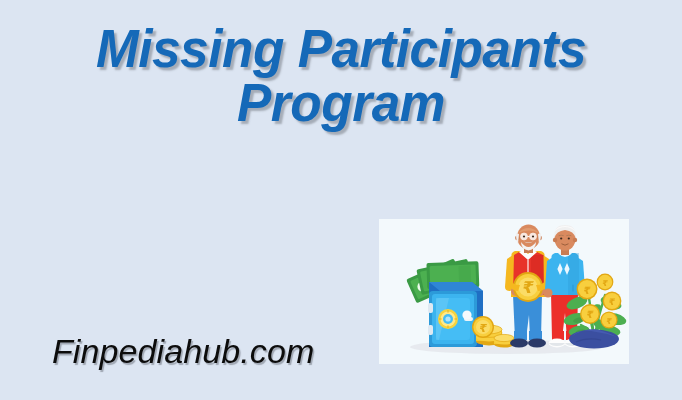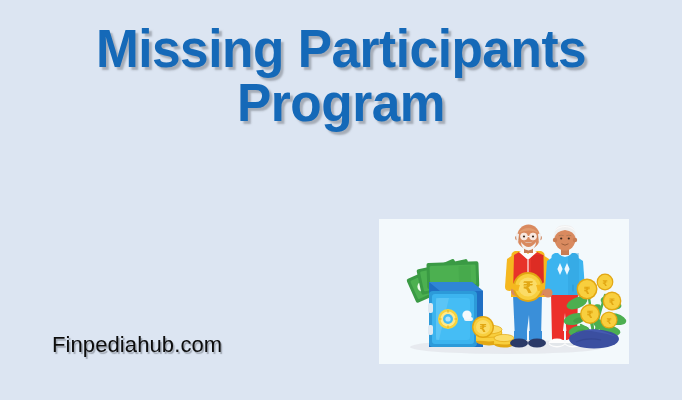--- a/index.html
+++ b/index.html
@@ -7,20 +7,21 @@
     margin: 0;
     padding: 0;
     background: #ffffff;
   }
   #canvas {
     position: relative;
     width: 682px;
     height: 400px;
     overflow: hidden;
     font-family: "Liberation Sans", "DejaVu Sans", sans-serif;
+    font-style: italic;
   }
   #bg-layer {
     position: absolute;
     inset: 0;
     background: #dce5f2;
   }
 
   
   #title-block {
     position: absolute;
@@ -39,21 +40,21 @@
     transform-origin: center top;
     -webkit-font-smoothing: antialiased;
   }
   #title-block .tline { display: block; white-space: pre; }
 
   
   #site-name {
     position: absolute;
     left: 52px;
     top: 332px;
-    font-size: 22px;
+    font-size: 34px;
     color: #0c0c0c;
     font-weight: normal;
     letter-spacing: 0.1px;
     text-shadow: 1.5px 1.5px 1px rgba(110,115,125,0.55);
     white-space: nowrap;
   }
 
   
   #illustration-panel {
     position: absolute;

